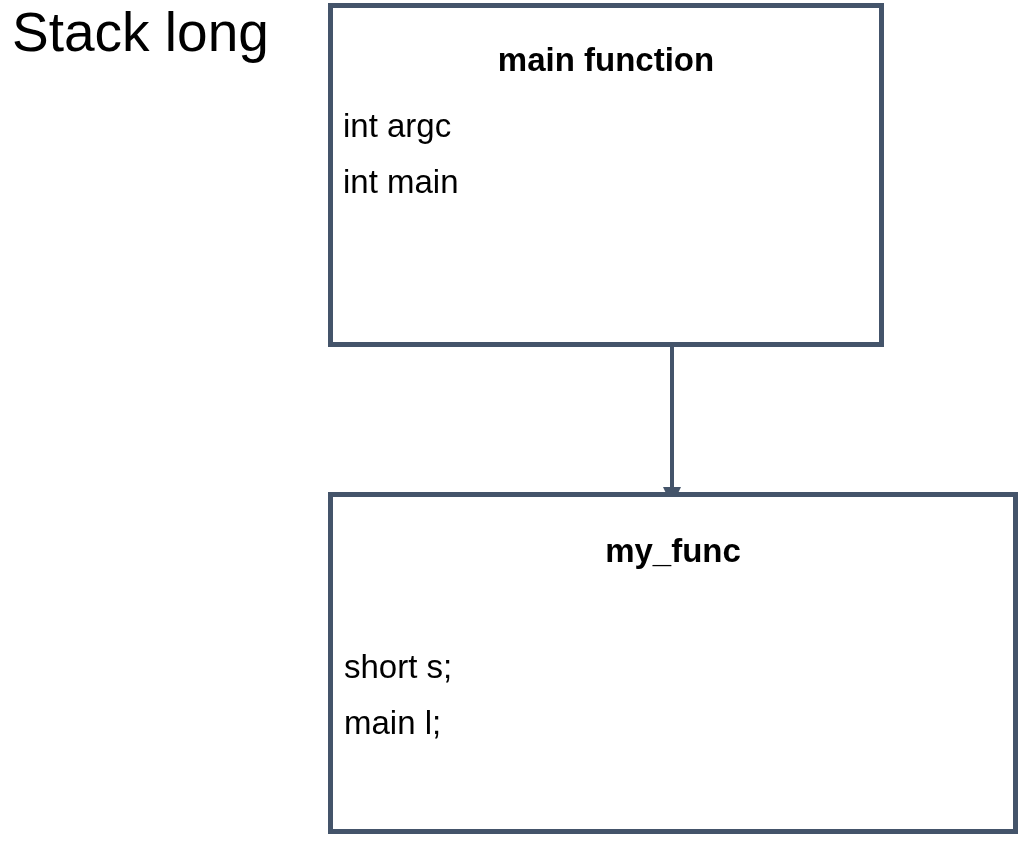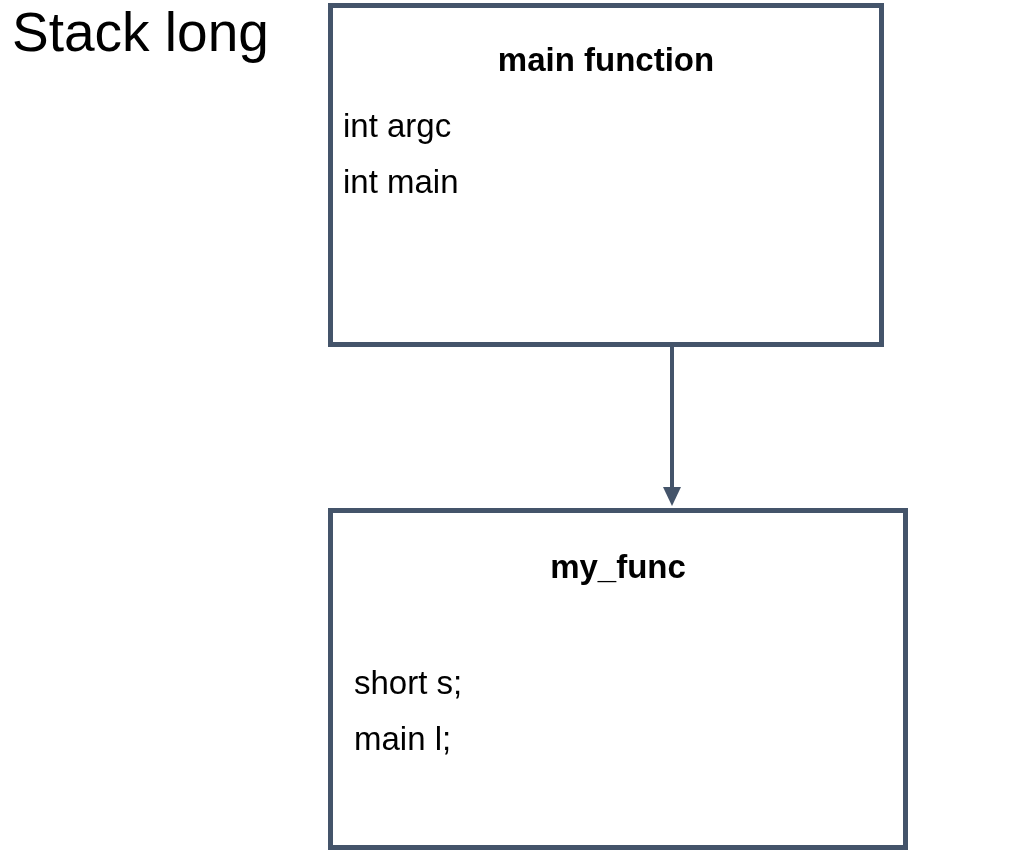--- a/index.html
+++ b/index.html
@@ -29,39 +29,39 @@
     color: var(--text);
     white-space: nowrap;
   }
 
   .box {
     position: absolute;
     background: var(--bg);
     border: 5px solid var(--box-border);
   }
   .box-main  { left: 328px; top: 3px;   width: 556px; height: 344px; }
-  .box-myfunc{ left: 328px; top: 508px; width: 580px; height: 342px; }
+  .box-myfunc{ left: 328px; top: 492px; width: 690px; height: 342px; }
 
   .box-title {
     font-weight: bold;
     font-size: 33px;
     line-height: 44px;
     text-align: center;
     color: var(--text);
   }
   .box-main .box-title   { margin-top: 30px; }
   .box-myfunc .box-title { margin-top: 32px; }
 
   .box-body {
     font-size: 33px;
     line-height: 56px;
     color: var(--text);
   }
   .box-main .box-body   { margin-top: 16px; padding-left: 10px; }
-  .box-myfunc .box-body { margin-top: 66px; padding-left: 21px; }
+  .box-myfunc .box-body { margin-top: 66px; padding-left: 11px; }
 
   .arrow-svg {
     position: absolute;
     left: 658px;
     top: 347px;
     width: 30px;
     height: 161px;
   }
 
   .calls-label {

